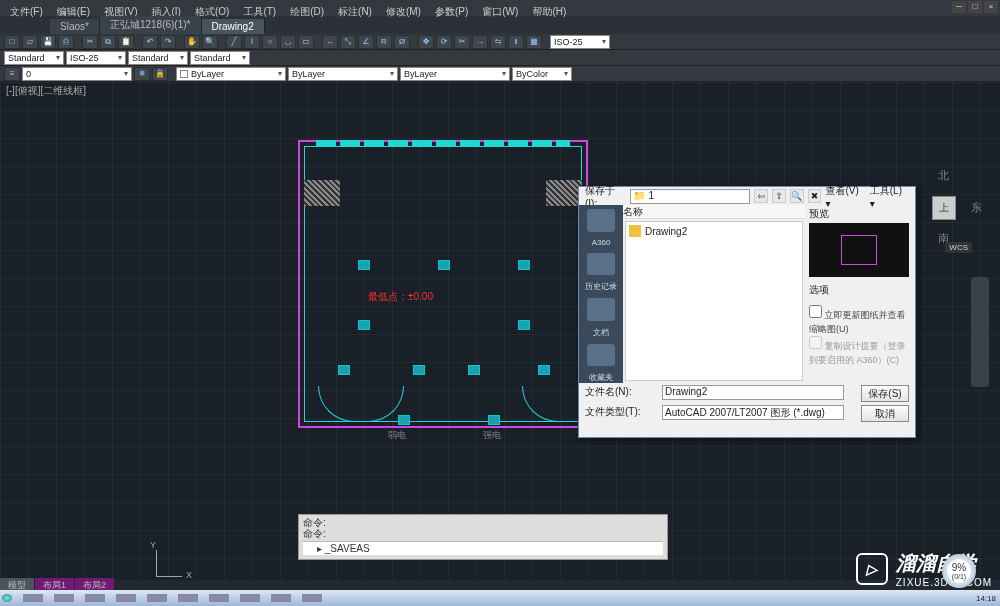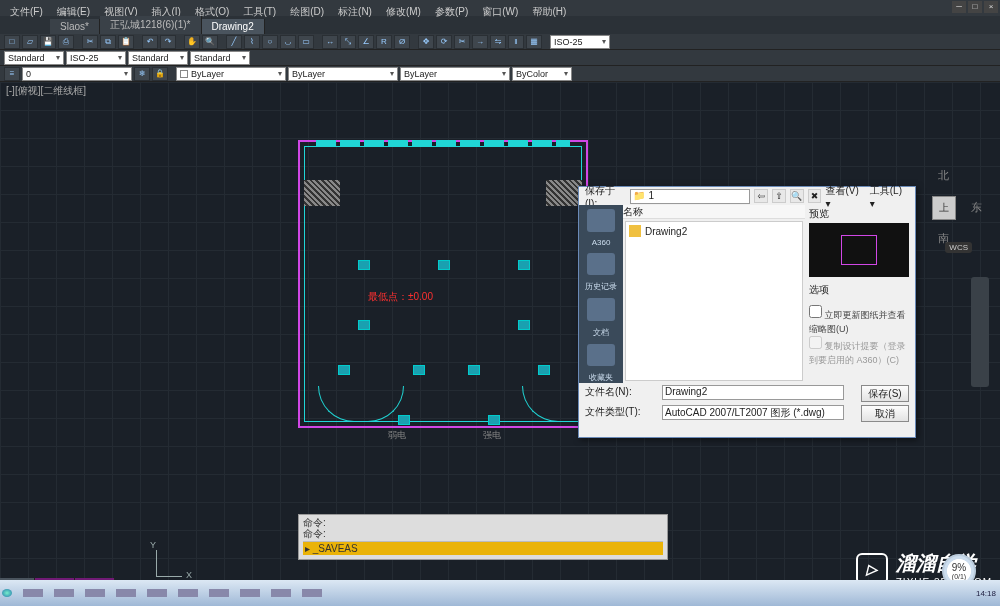--- a/index.html
+++ b/index.html
@@ -57,21 +57,21 @@
 
 
 .ucs { position: absolute; left: 142px; top: 494px; }
 .ucs .ax { position: absolute; background: #9aa; }
 .ucs .yl { width: 1px; height: 26px; left: 14px; top: -26px; }
 .ucs .xl { width: 26px; height: 1px; left: 14px; top: 0; }
 
 
 .cmdline { position: absolute; left: 298px; bottom: 46px; width: 370px; height: 46px; background: #ddd; color: #333; font-size: 10px; padding: 2px 4px; border: 1px solid #999; }
 .cmdline .row { line-height: 11px; }
-.cmdinput { background: #eab308; border-top: 1px solid #bbb; margin-top: 2px; padding: 1px 2px; }
+.cmdinput { background: #ffffff; border-top: 1px solid #bbb; margin-top: 2px; padding: 1px 14px; }
 
 
 .btabs { position: absolute; left: 0; bottom: 14px; height: 14px; display: flex; font-size: 9px; }
 .btab { padding: 1px 8px; background: #701a75; border-right: 1px solid #222; color: #bbb; }
 .btab.active { background: #4a545e; }
 
 
 .statusbar { position: absolute; left: 0; right: 0; bottom: 0; height: 14px; background: #2b3137; display: flex; align-items: center; font-size: 9px; }
 .statusbar .r { margin-left: auto; display: flex; gap: 2px; padding-right: 4px; }
 .sbtn { width: 14px; height: 12px; background: #3f464d; }
@@ -105,21 +105,21 @@
 .dlg-row .btn { width: 48px; height: 17px; background: linear-gradient(#fdfdfd,#e3e3e3); border: 1px solid #8a8a8a; font-size: 10px; text-align: center; line-height: 15px; }
 
 
 .watermark { position: absolute; right: 8px; bottom: 18px; display: flex; align-items: center; gap: 8px; color: #fff; font-size: 20px; font-weight: bold; font-style: italic; }
 .watermark .pico { width: 32px; height: 32px; border: 2px solid #fff; border-radius: 6px; display:flex; align-items:center; justify-content:center; font-size: 14px; }
 .watermark .sub { font-size: 10px; font-weight: normal; letter-spacing: 1px; font-style: normal; display:block; }
 
 .ringpct { position: absolute; right: 24px; bottom: 18px; width: 34px; height: 34px; border-radius: 50%; background: radial-gradient(#fff 55%, #cde 58%); display:flex; flex-direction:column; align-items:center; justify-content:center; font-size: 10px; color:#333; border: 2px solid #bcd; }
 
 
-.taskbar { position: absolute; left: 0; right: 0; bottom: 0; height: 26px; background: linear-gradient(#dce8f4,#9fb8d6); display: flex; align-items: center; gap: 11px; padding-left: 2px; z-index: 50; }
+.taskbar { position: absolute; left: 0; right: 0; bottom: 0; height: 16px; background: linear-gradient(#dce8f4,#9fb8d6); display: flex; align-items: center; gap: 11px; padding-left: 2px; z-index: 50; }
 .taskbar .ti { width: 20px; height: 8px; background: #88a; }
 .taskbar .clock { margin-left: auto; font-size: 8px; color: #224; padding-right: 4px; }
 
 .navtools { position:absolute; right:11px; top:195px; width:18px; height:110px; background:#3a4148; border-radius:3px; }
 </style>
 </head>
 <body>
 
 <div class="menubar">
   <span>文件(F)</span>

